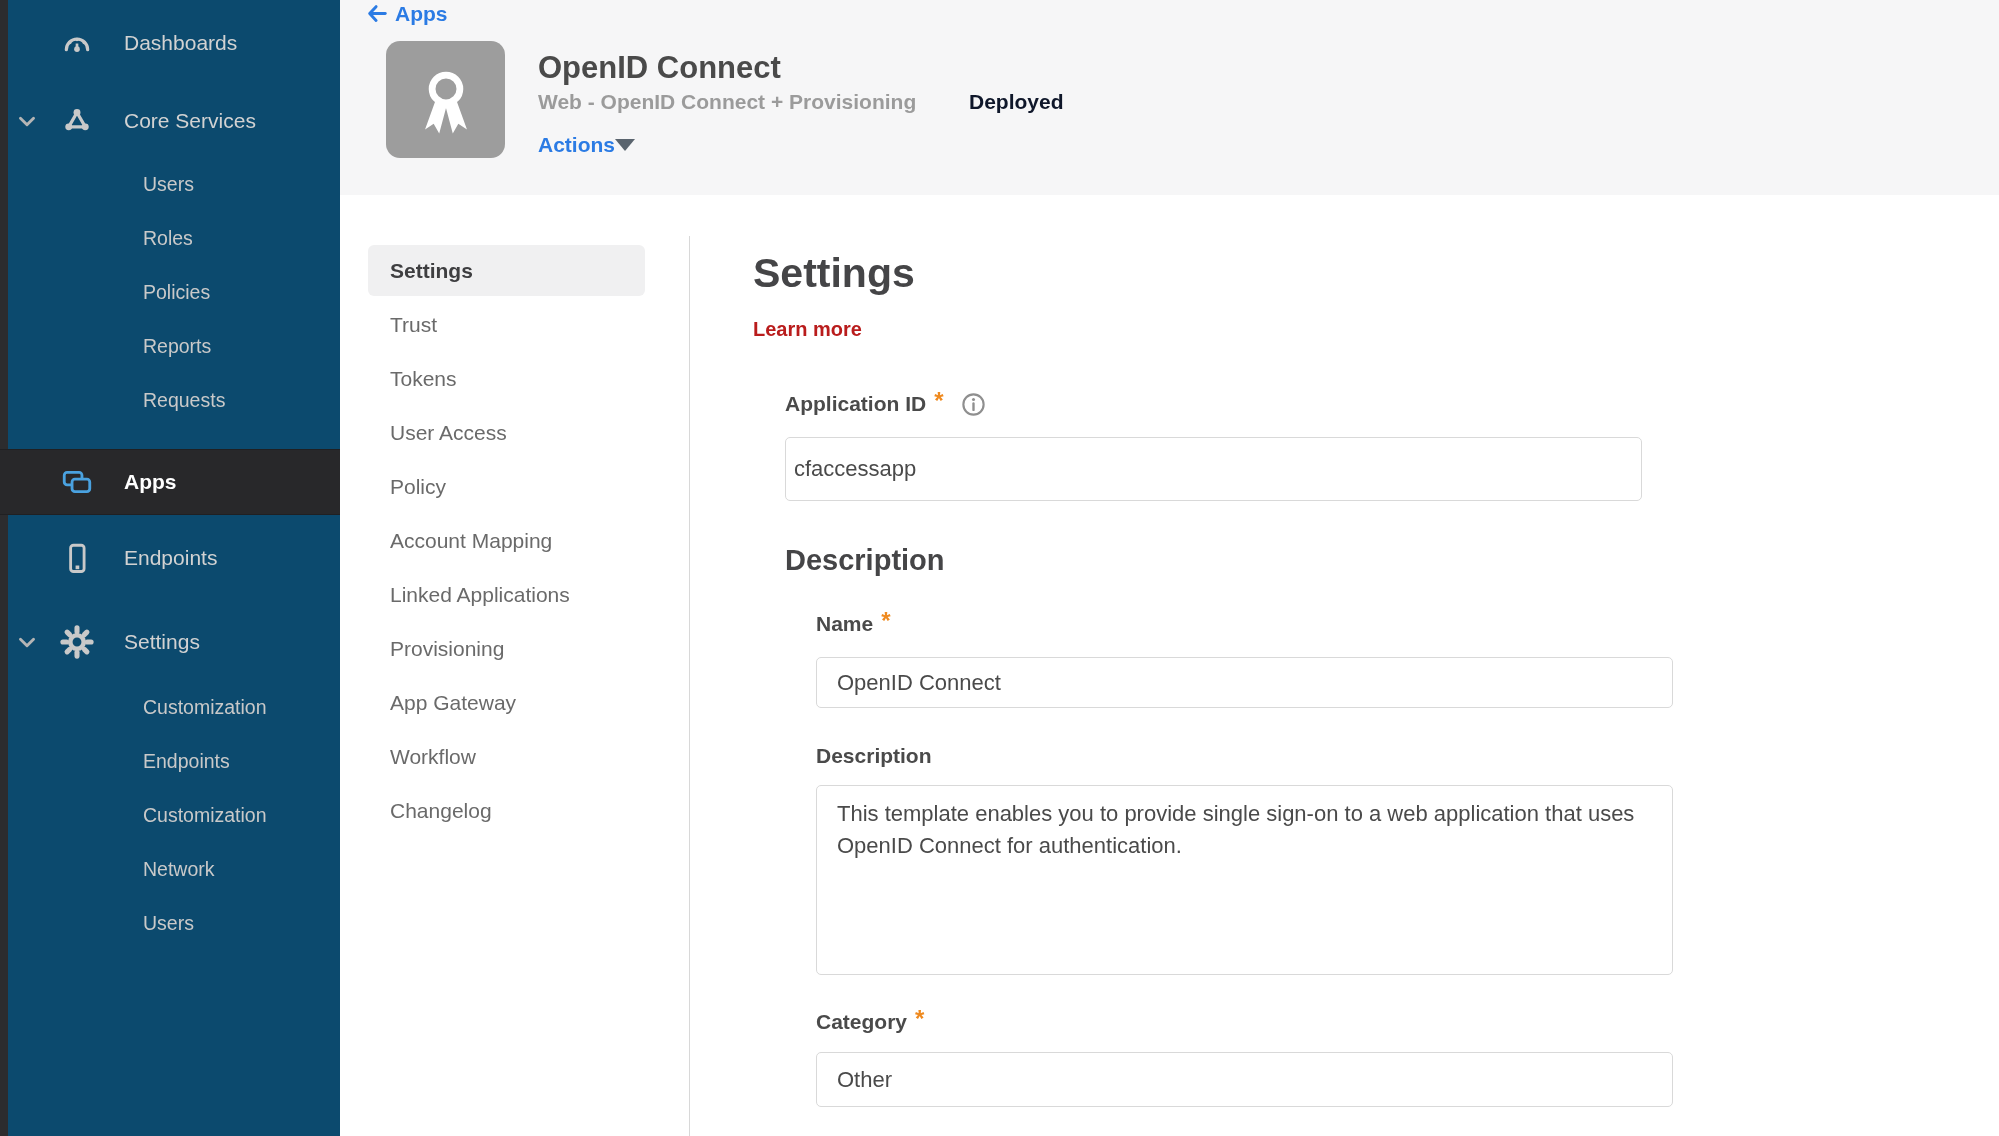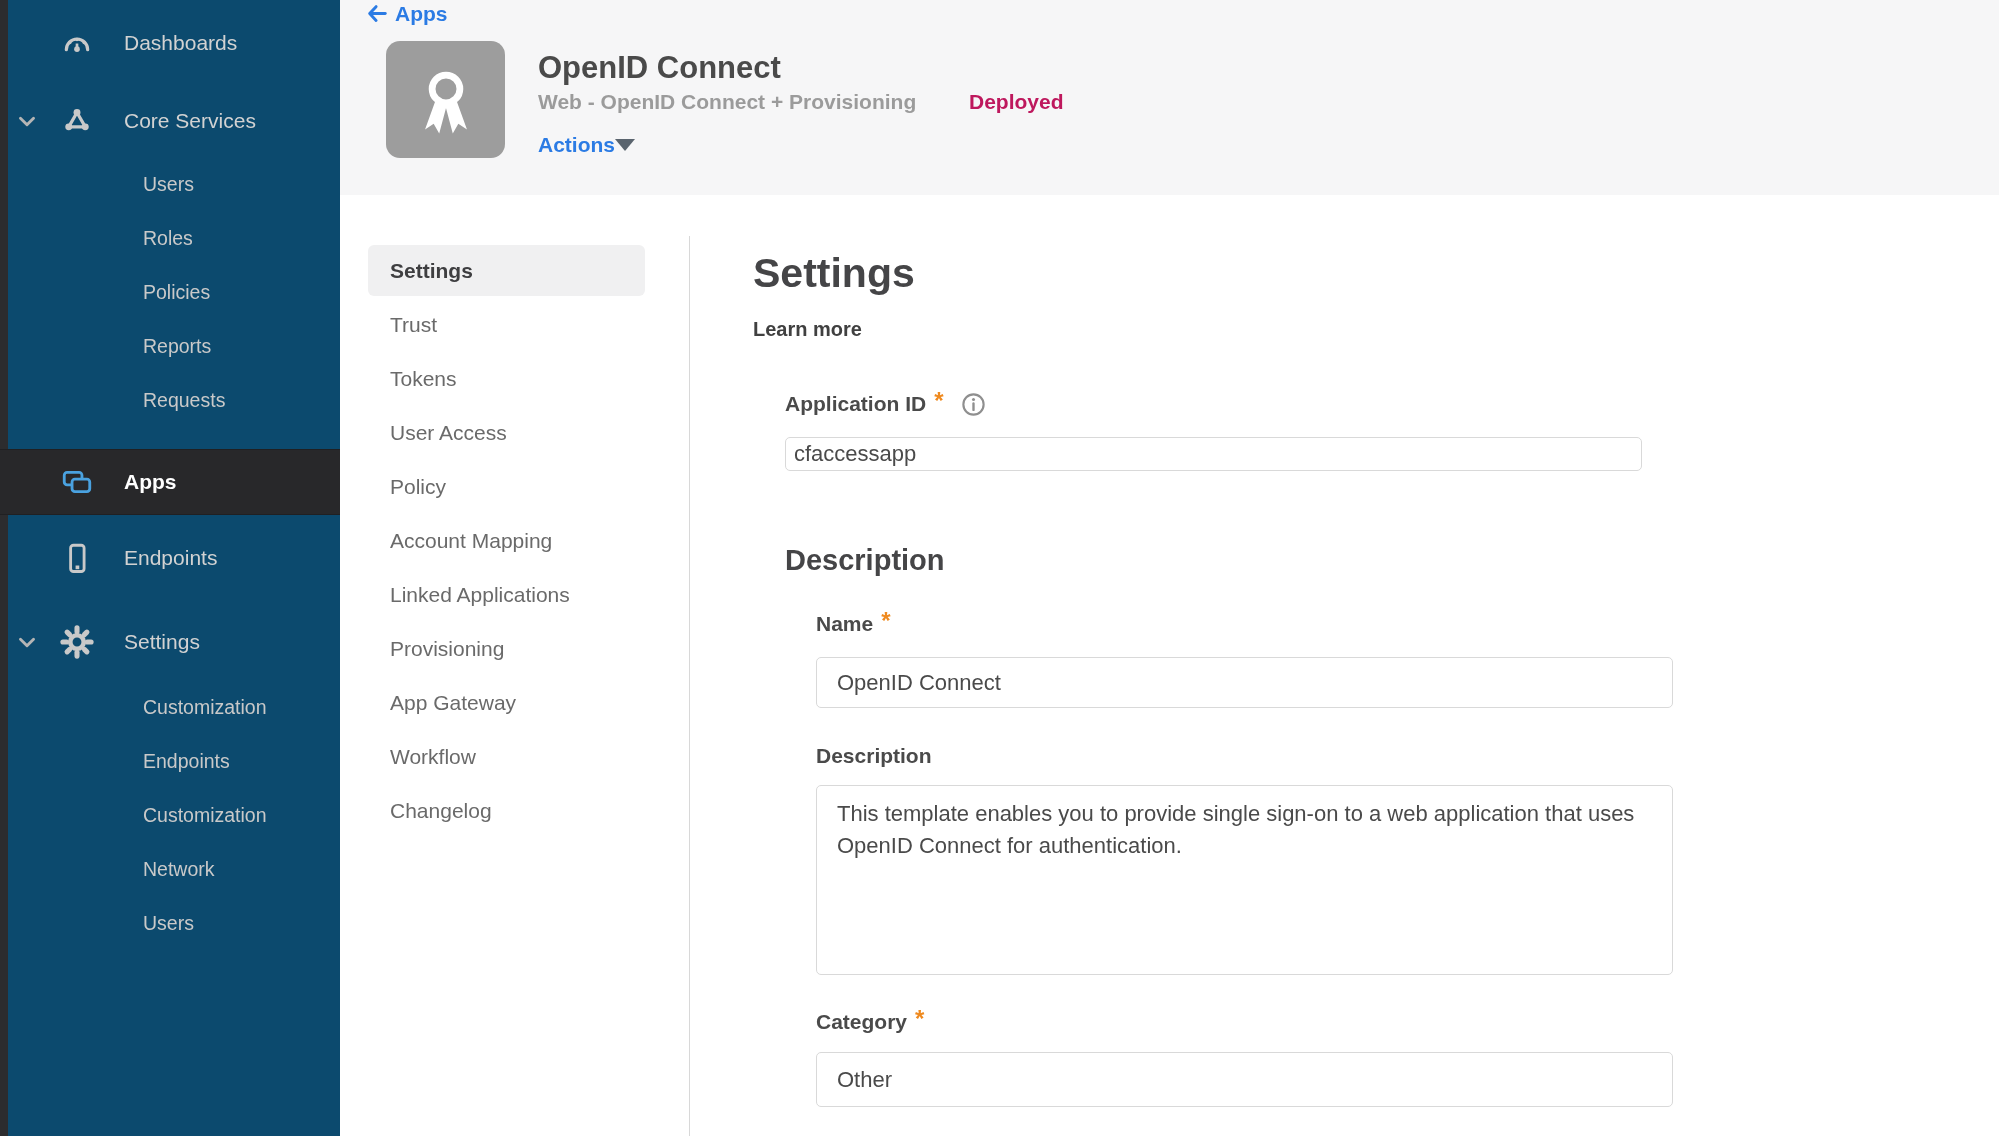--- a/index.html
+++ b/index.html
@@ -27,40 +27,40 @@
   .back-link { position:absolute; left:26px; top:2px; display:flex; align-items:center;
                gap:7px; color:#2b7be4; font-weight:bold; font-size:21px; cursor:pointer; }
   .app-tile { position:absolute; left:46px; top:41px; width:119px; height:117px;
               background:#9d9d9d; border-radius:14px; display:flex; align-items:center;
               justify-content:center; }
   .header-title { position:absolute; left:198px; top:50px; font-size:31px; font-weight:bold;
                   color:#4a4a4a; }
   .header-sub { position:absolute; left:198px; top:90px; font-size:21px; font-weight:bold;
                 color:#9b9b9b; }
   .status-badge { position:absolute; left:629px; top:90px; font-size:21px; font-weight:bold;
-                  color:#be185d; }
+                  color:#0f172a; }
   .actions { position:absolute; left:198px; top:133px; display:flex; align-items:center;
              color:#2b7be4; font-weight:bold; font-size:21px; cursor:pointer;text-align:center; }
   .actions .tri { width:0; height:0; border-left:10px solid transparent;
                   border-right:10px solid transparent; border-top:12px solid #5a646e; }
 
   
   .appnav { position:absolute; left:340px; top:236px; bottom:0; width:350px;
             background:#ffffff; border-right:1px solid #d8d8d8; }
   .appnav-active { height:51px; width:277px; margin:9px 0 2px 28px; background:#f0f0f1;
                    border-radius:6px; display:flex; align-items:center; padding-left:22px;
                    font-size:21px; font-weight:bold; color:#3e3e40; cursor:pointer; }
   .appnav-item { height:54px; display:flex; align-items:center; padding-left:50px;
                  font-size:21px; color:#6a6a6a; cursor:pointer;text-align:center; }
 
   
   .main-title { position:absolute; left:753px; top:250px; font-size:41px; font-weight:bold;
                 color:#454547; }
   .learn-more { position:absolute; left:753px; top:318px; font-size:20px; font-weight:bold;
-                color:#404040; cursor:pointer; }
+                color:#b91c1c; cursor:pointer; }
   .field-label { position:absolute; display:flex; align-items:center; font-size:21px;
                  font-weight:bold; color:#4a4a4a; }
   .req { color:#ef8a1f; font-size:24px; margin-left:8px; position:relative; top:-3px; }
   .info-ic { margin-left:16px; display:flex; cursor:pointer; }
   .tbox { position:absolute; border:1px solid #d9d9d9; border-radius:5px; background:#fff;
           font-family:"Liberation Sans", sans-serif; font-size:22px; color:#4a4a4a;
           padding:0 20px; outline:none; }
   .section-h { position:absolute; left:785px; top:544px; font-size:29px; font-weight:bold;
                color:#454547; }
   textarea.tbox { padding:12px 20px; line-height:32px; resize:none; }
@@ -253,21 +253,21 @@
   <span>Application ID</span>
   <span class="req">*</span>
   <span class="info-ic">
     <svg width="27" height="27" viewBox="0 0 24 24" fill="none">
       <circle cx="12" cy="12" r="9" stroke="#8f8f8f" stroke-width="1.9"></circle>
       <line x1="12" y1="11" x2="12" y2="16.8" stroke="#8f8f8f" stroke-width="2.1" stroke-linecap="round"></line>
       <circle cx="12" cy="7.6" r="1.35" fill="#8f8f8f"></circle>
     </svg>
   </span>
 </div>
-<input class="tbox" style="left: 785px; top: 437px; width: 857px; height: 34px; padding-left: 8px;" value="cfaccessapp">
+<input class="tbox" style="left: 785px; top: 437px; width: 857px; height: 64px; padding-left: 8px;" value="cfaccessapp">
 
 <h2 class="section-h">Description</h2>
 
 <div class="field-label" style="left:816px; top:610px;">
   <span>Name</span>
   <span class="req">*</span>
 </div>
 <input class="tbox" style="left: 816px; top: 657px; width: 857px; height: 51px;" value="OpenID Connect">
 
 <div class="field-label" style="left:816px; top:744px;">

